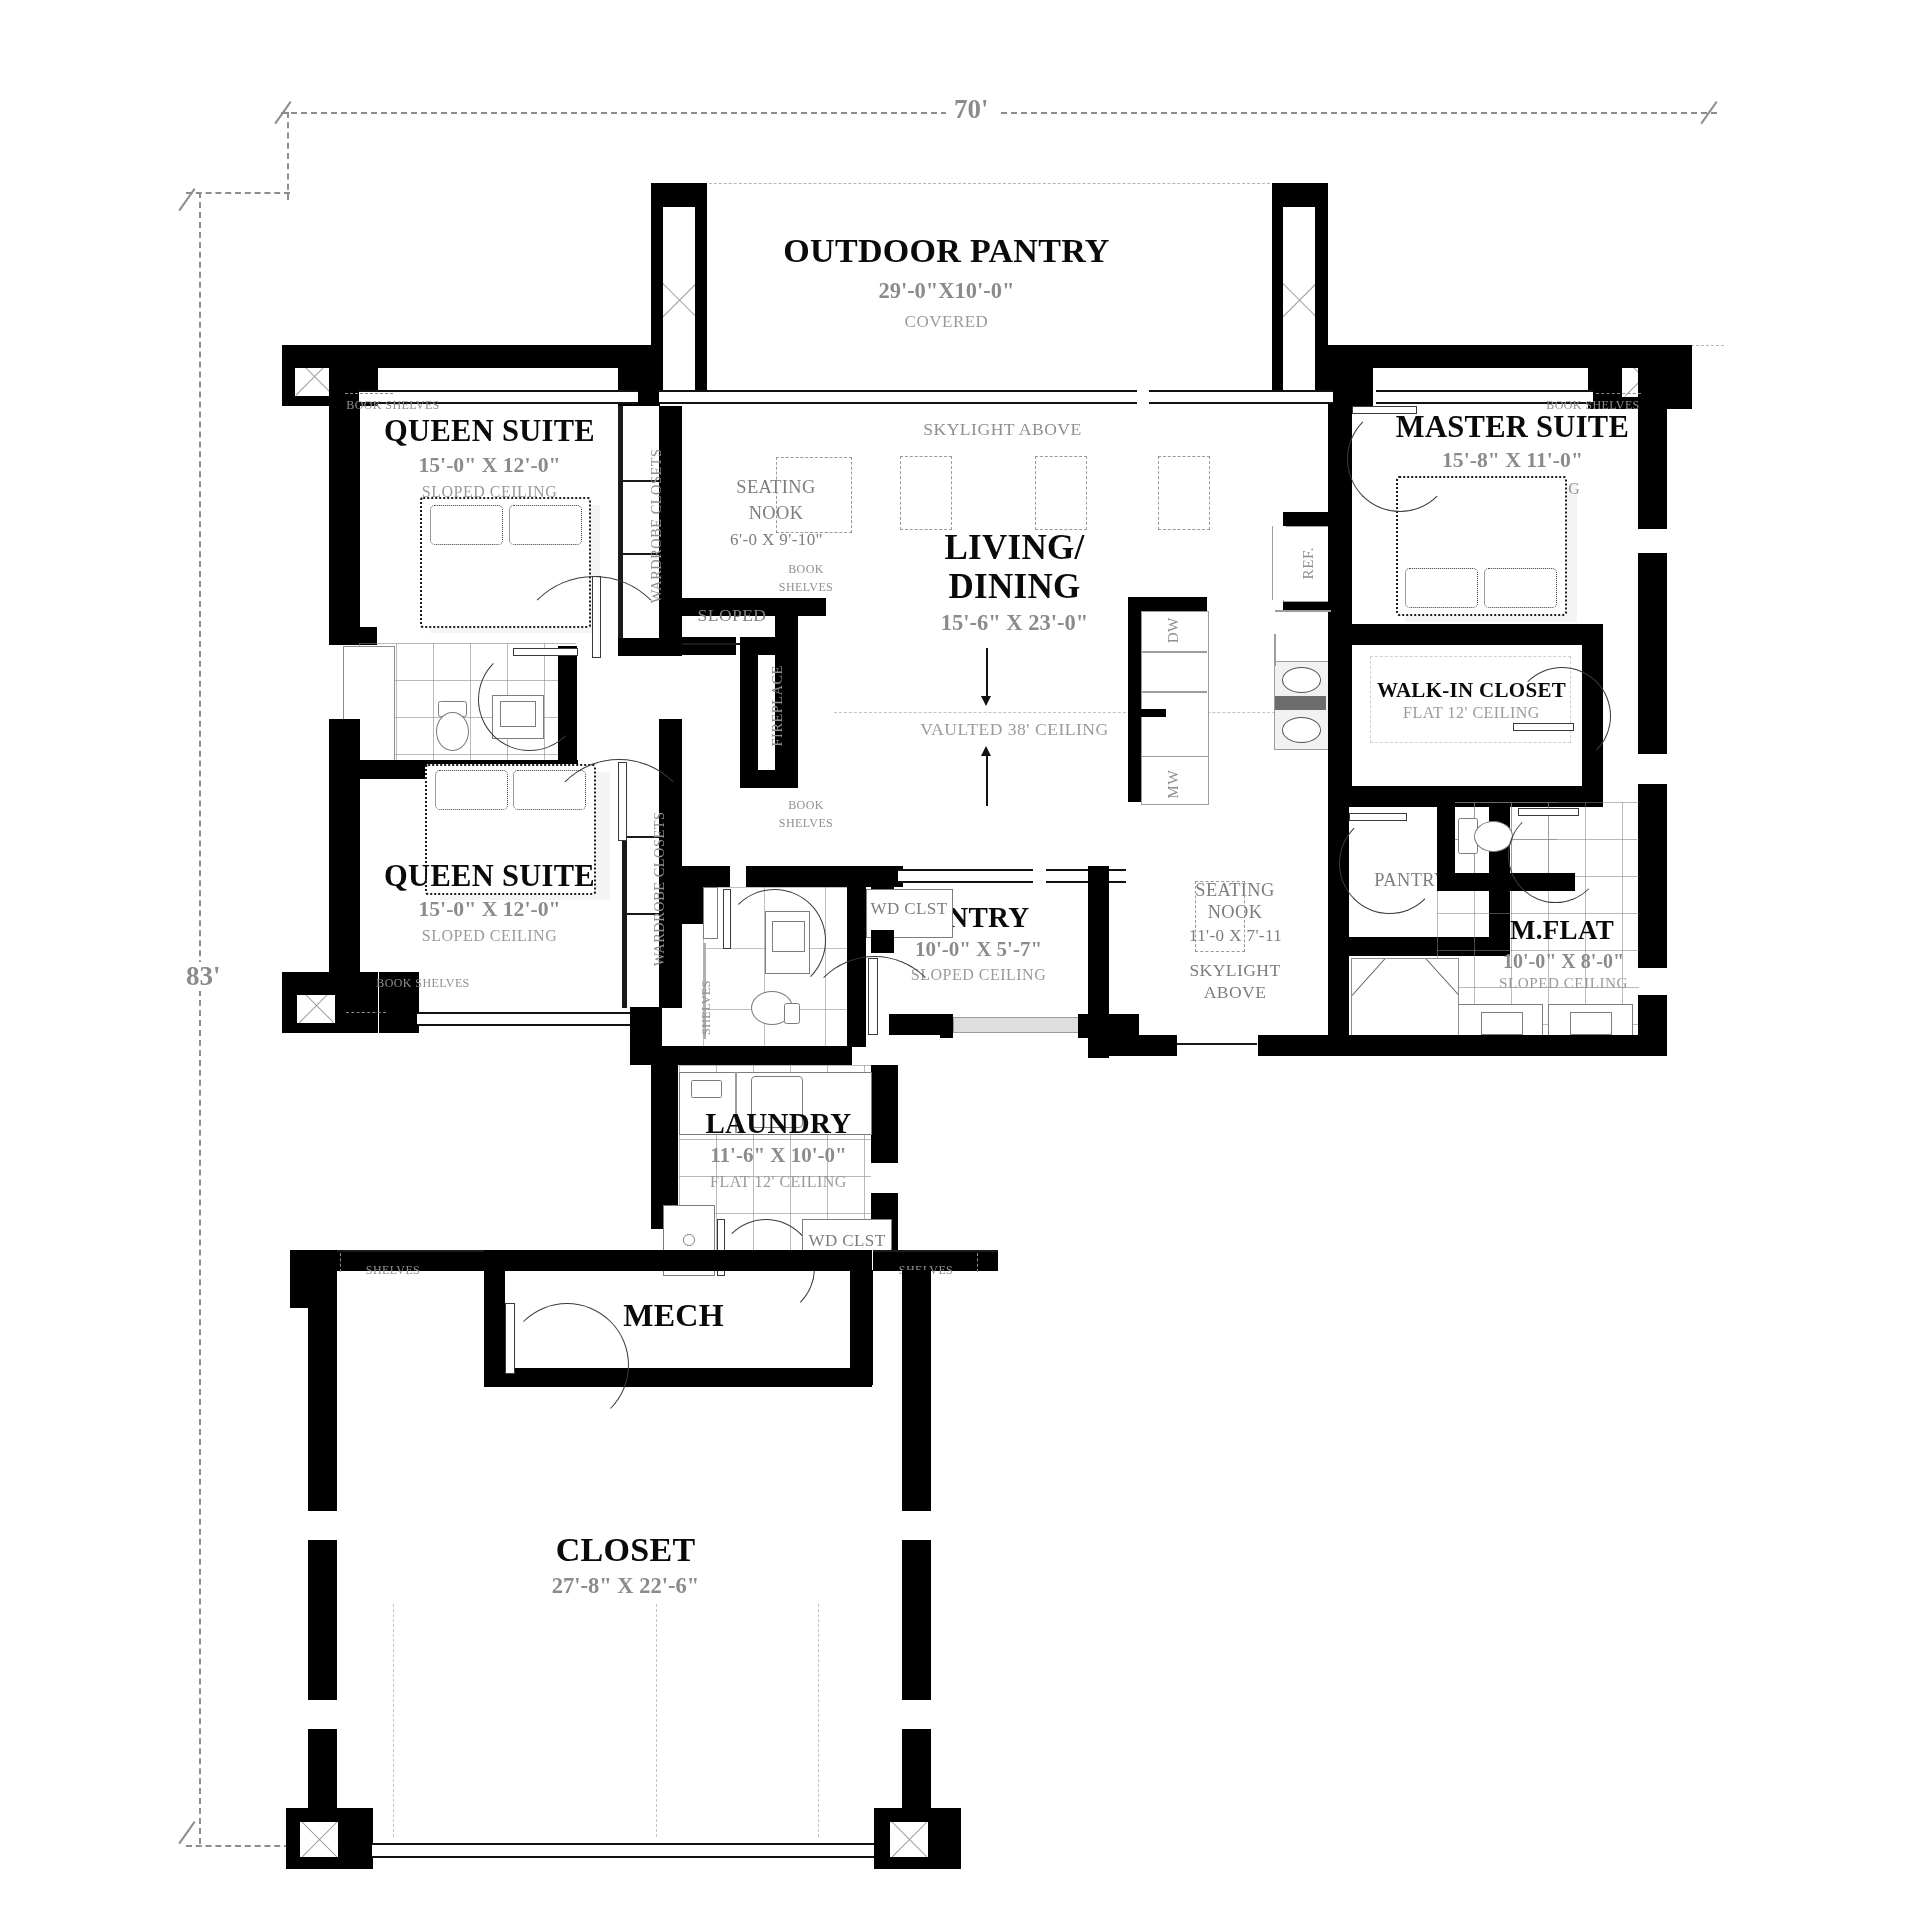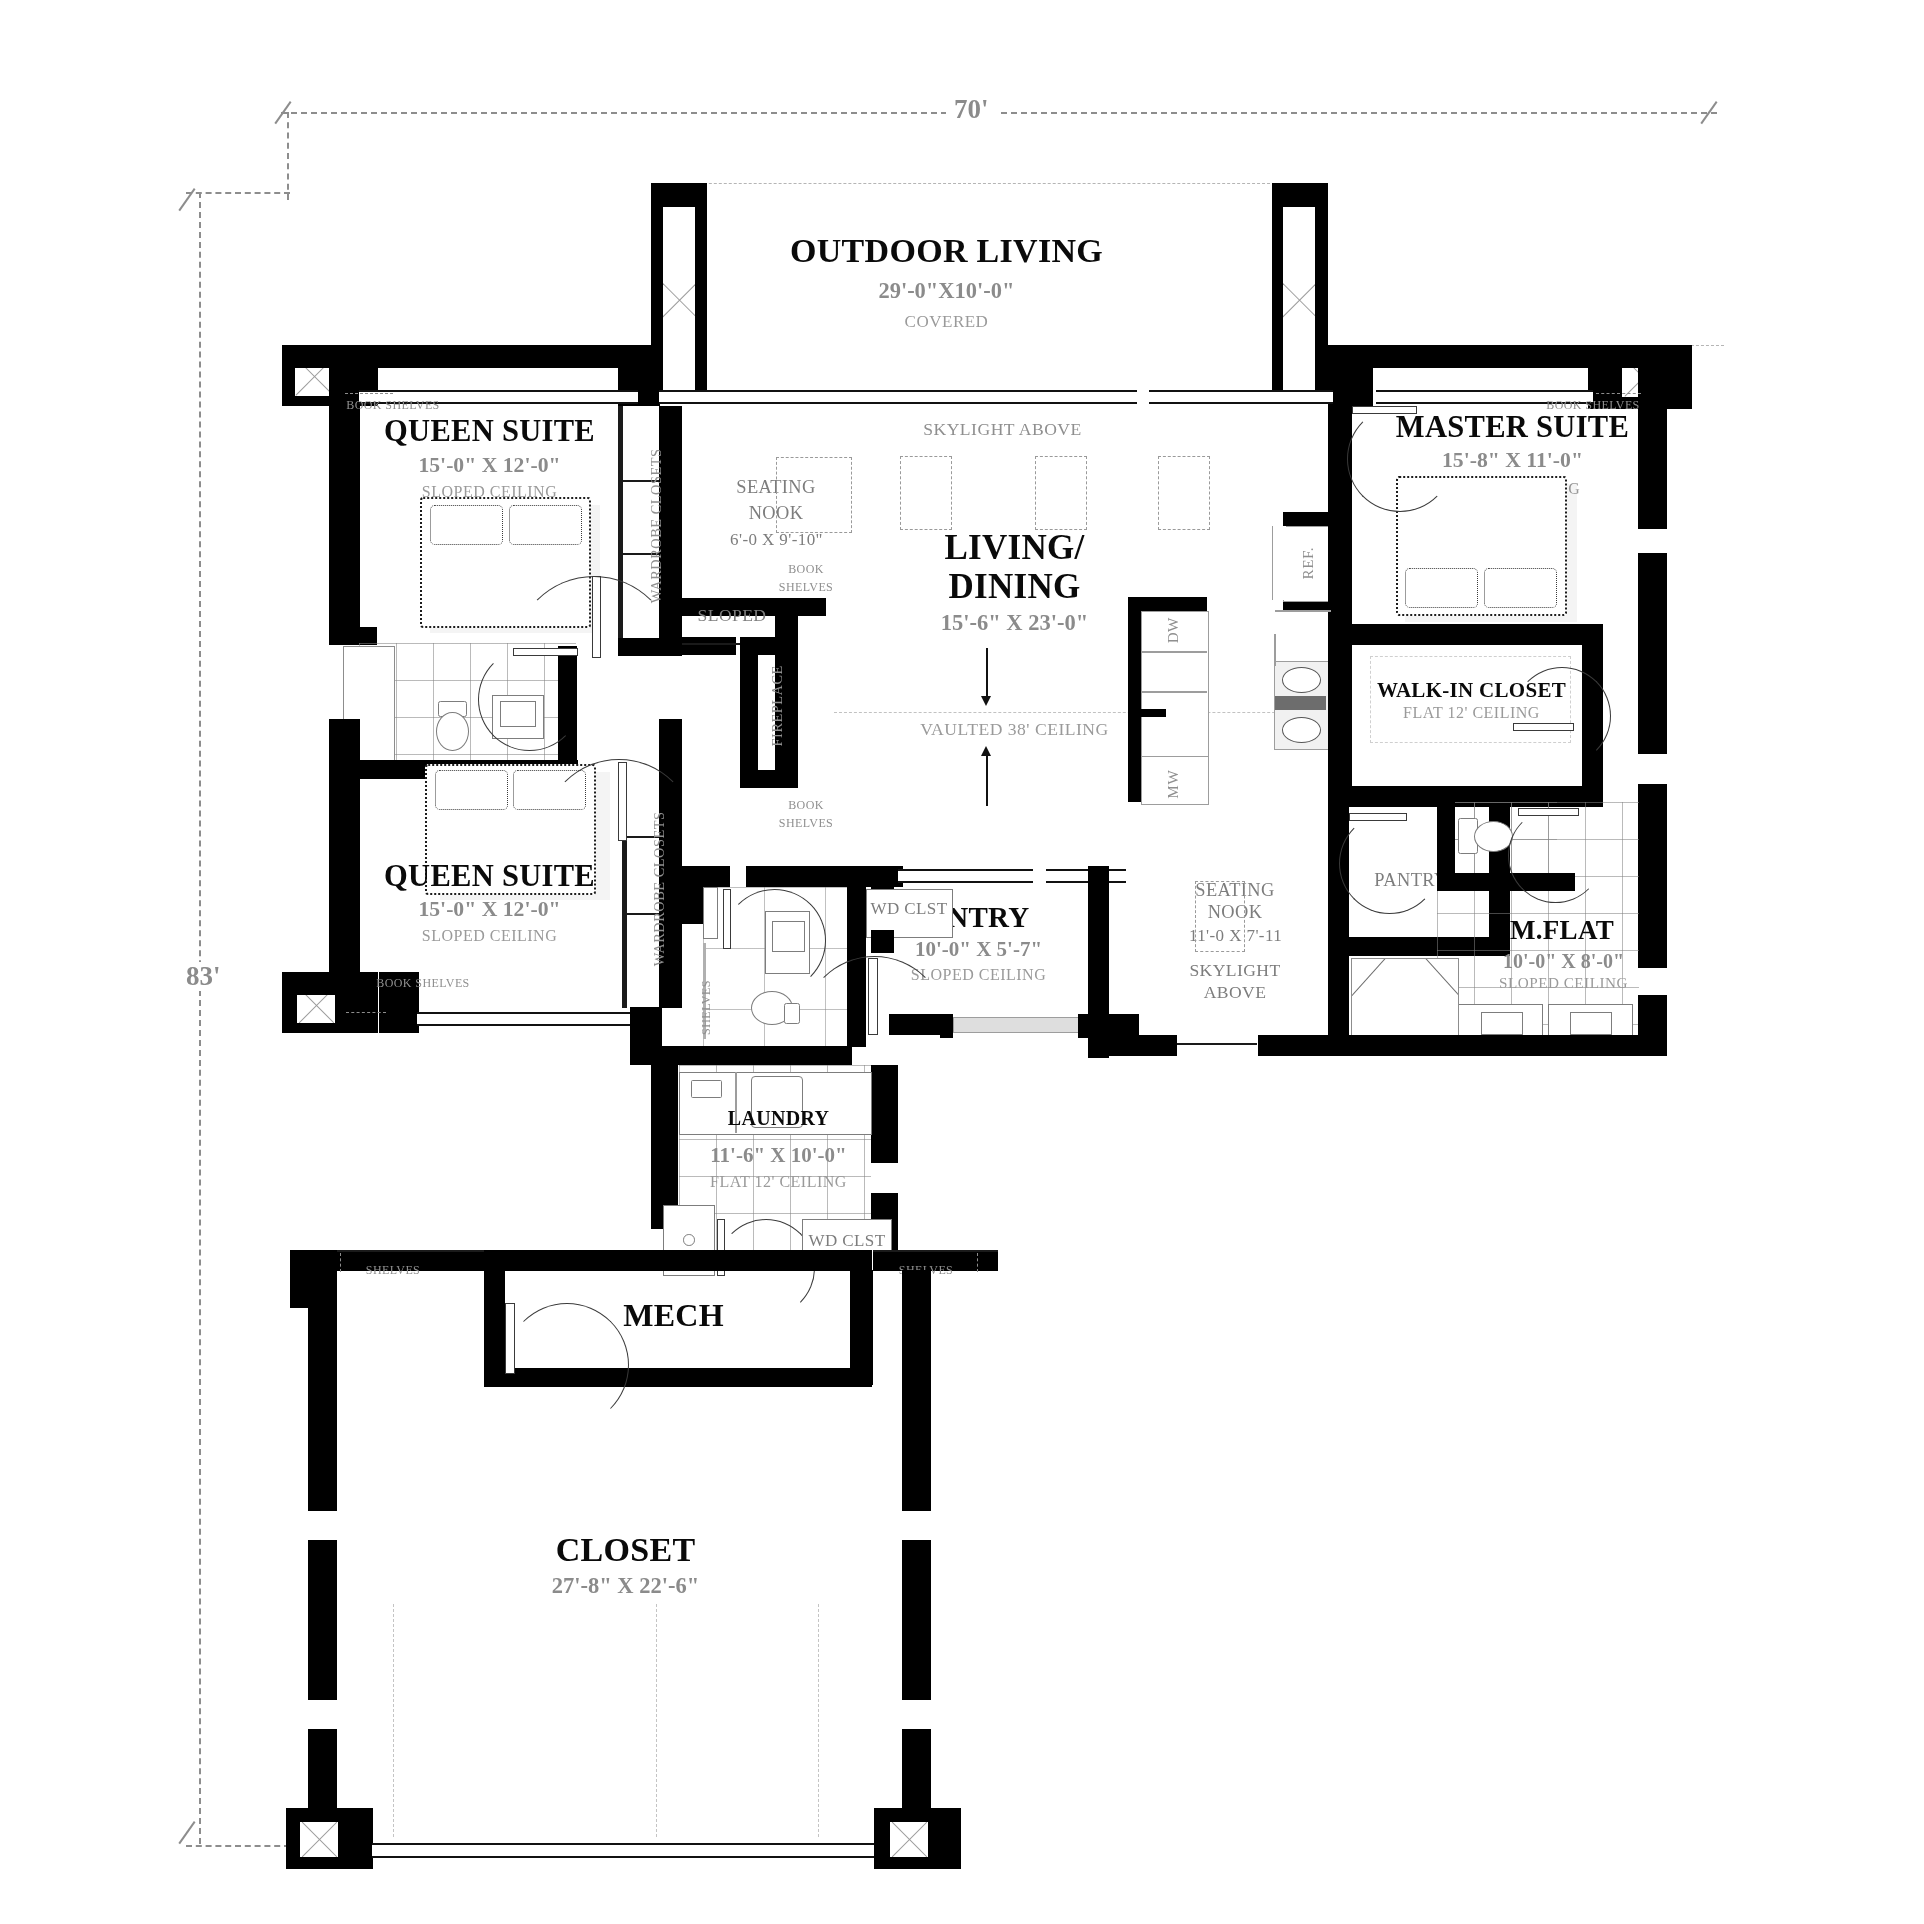--- a/index.html
+++ b/index.html
@@ -99,21 +99,21 @@
   <div class="dot-h" style="left:659px;top:183px;width:616px;"></div>
 
   <div class="wall" style="left:651px;top:183px;width:56px;height:210px;"></div>
   <div class="postin" style="left:663px;top:207px;width:32px;height:186px;"></div>
   <div class="xmark" style="left:663px;top:207px;width:32px;height:186px;"></div>
 
   <div class="wall" style="left:1272px;top:183px;width:56px;height:210px;"></div>
   <div class="postin" style="left:1283px;top:207px;width:32px;height:186px;"></div>
   <div class="xmark" style="left:1283px;top:207px;width:32px;height:186px;"></div>
 
-  <div class="lbl rname" style="left:754px;top:233px;width:385px;font-size:34px;">OUTDOOR LIVING</div>
+  <div class="lbl rname" style="left:754px;top:233px;width:385px;font-size:34px;">OUTDOOR PANTRY</div>
   <div class="lbl rdim" style="left:770px;top:279px;width:353px;font-size:22.5px;">29'-0"X10'-0"</div>
   <div class="lbl rsub" style="left:770px;top:313px;width:353px;font-size:17px;">COVERED</div>
 
   <div class="wall" style="left:282px;top:345px;width:96px;height:61px;"></div>
   <div class="postin" style="left:295px;top:358px;width:38px;height:38px;"></div>
   <div class="xmark" style="left:295px;top:358px;width:38px;height:38px;"></div>
   <div class="wall" style="left:282px;top:345px;width:377px;height:22.5px;"></div>
   <div class="wall" style="left:618px;top:345px;width:42px;height:61px;"></div>
   <div class="wall" style="left:329px;top:345px;width:30.5px;height:210px;"></div>
 
@@ -382,21 +382,21 @@
 
   <div class="tile" style="left:679px;top:1065px;width:192px;height:192px;"></div>
   <div class="wall" style="left:651px;top:1065px;width:27px;height:164px;"></div>
   <div class="wall" style="left:871px;top:1065px;width:27px;height:98px;"></div>
   <div class="wall" style="left:871px;top:1193px;width:27px;height:74px;"></div>
   <div class="fix" style="left:679px;top:1072px;width:191px;height:61px;"></div>
   <div class="fix" style="left:691px;top:1080px;width:29px;height:16px;border-radius:1.6px;"></div>
   <div class="fix" style="left:751px;top:1076px;width:50px;height:50px;border-radius:4px;"></div>
   <div class="thin" style="left:735px;top:1072px;width:1.6px;height:61px;background:#9d9d9d;"></div>
 
-  <div class="lbl rname" style="left:666px;top:1108px;width:225px;font-size:20px;">LAUNDRY</div>
+  <div class="lbl rname" style="left:666px;top:1108px;width:225px;font-size:29px;">LAUNDRY</div>
   <div class="lbl rdim" style="left:666px;top:1144px;width:225px;font-size:21px;">11'-6" X 10'-0"</div>
   <div class="lbl rsub" style="left:666px;top:1173px;width:225px;font-size:16px;">FLAT 12' CEILING</div>
 
   <div class="fix" style="left:663px;top:1205px;width:50px;height:69px;"></div>
   <div class="fixr" style="left:683px;top:1234px;width:9.6px;height:9.6px;"></div>
   <div class="leaf" style="left:717px;top:1219px;width:6.4px;height:55px;"></div>
   <div class="arc" style="left:717px;top:1219px;width:96px;height:96px;border-color:transparent;border-top-color:#3a3a3a;border-right-color:#3a3a3a;"></div>
   <div class="fix" style="left:802px;top:1219px;width:88px;height:50px;"></div>
   <div class="lbl mid" style="left:802px;top:1232px;width:90px;font-size:17px;">WD CLST</div>
 

